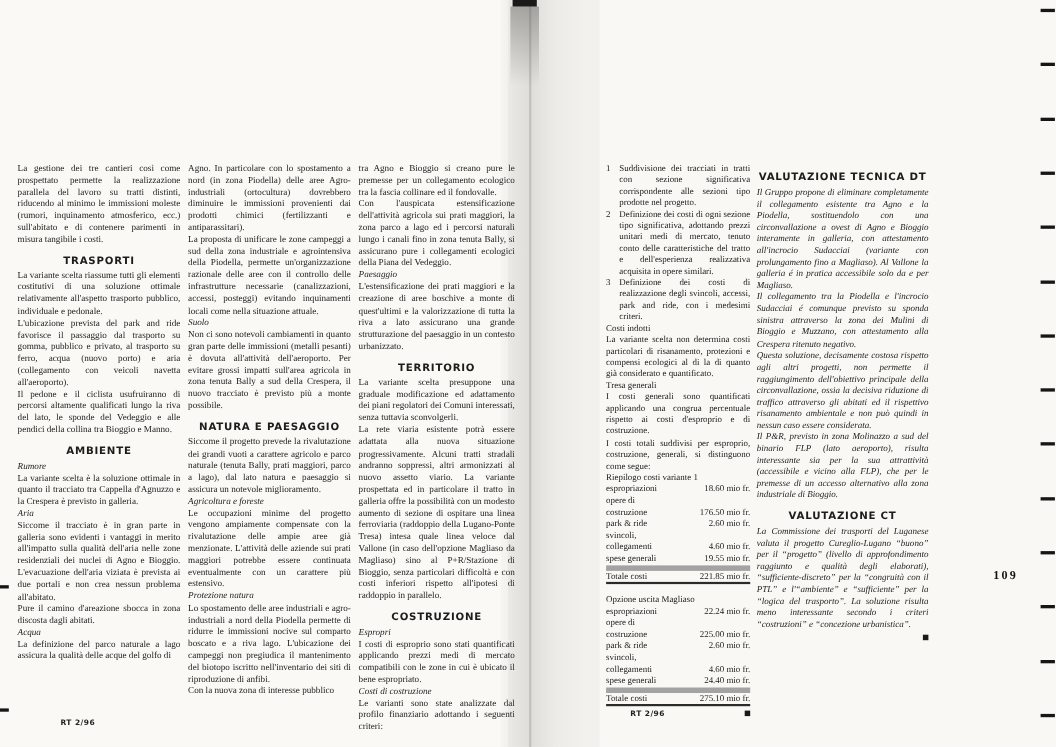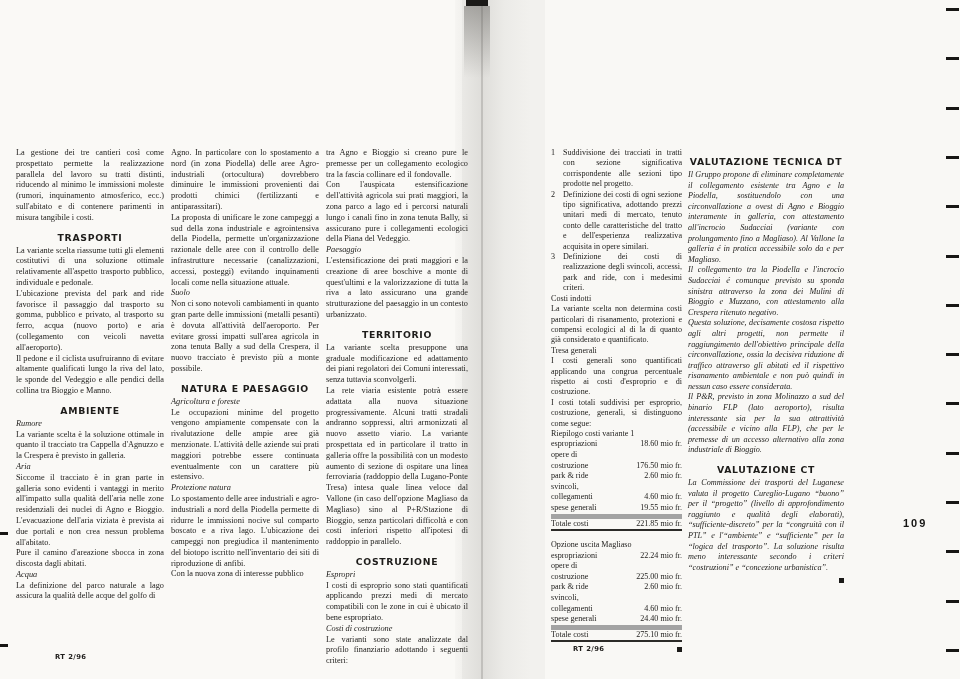--- a/index.html
+++ b/index.html
@@ -36,53 +36,54 @@
   .cost{display:flex;justify-content:space-between;font-size:8.1px;line-height:10.6px;}
   .cost .cv{white-space:nowrap;}
   .cost.total{border-top:5px solid #a3a3a3;border-bottom:2px solid #2c2b28;}
   .gap{height:9px;}
   .endmark{text-align:right;line-height:10px;}
   .endmark .sq{display:inline-block;width:5px;height:5px;background:#1b1a18;}
   .footer{position:absolute;font-family:"DejaVu Sans", sans-serif;font-weight:800;
     font-size:6.8px;letter-spacing:0.4px;color:#201f1d;padding-left:22px;}
   .footer-left{left:33px;top:653px;}
   .footer-right{left:551px;top:645px;}
-  .pagenum{position:absolute;left:903px;top:517px;font-family:Liberation Sans, sans-serif;
+  .pagenum{position:absolute;left:903px;top:517px;font-family:Liberation Serif, serif;
     font-weight:800;font-size:11px;letter-spacing:2px;color:#151412;}
   .regmark{position:absolute;right:1px;width:13px;height:3px;background:#171614;}
   .leftmark{position:absolute;left:0;width:8px;height:3px;background:#171614;}
   .lm1{top:532px;}.lm2{top:644px;}
 </style>
 </head>
 <body>
 
 <div>
 
   <div class="page page-left">
     <div class="col col-l1">
         <p class="p">La gestione dei tre cantieri così come prospettato permette la realizzazione parallela del lavoro su tratti distinti, riducendo al minimo le immissioni moleste (rumori, inquinamento atmosferico, ecc.) sull'abitato e di contenere parimenti in misura tangibile i costi.</p>
         <h3 class="h">TRASPORTI</h3>
         <p class="p">La variante scelta riassume tutti gli elementi costitutivi di una soluzione ottimale relativamente all'aspetto trasporto pubblico, individuale e pedonale.</p>
         <p class="p">L'ubicazione prevista del park and ride favorisce il passaggio dal trasporto su gomma, pubblico e privato, al trasporto su ferro, acqua (nuovo porto) e aria (collegamento con veicoli navetta all'aeroporto).</p>
-        <p class="p">Il pedone e il ciclista usufruiranno di evitare altamente qualificati lungo la riva del lato, le sponde del Vedeggio e alle pendici della collina tra Bioggio e Manno.</p>
+        <p class="p">Il pedone e il ciclista usufruiranno di percorsi altamente qualificati lungo la riva del lato, le sponde del Vedeggio e alle pendici della collina tra Bioggio e Manno.</p>
         <h3 class="h">AMBIENTE</h3>
         <p class="p it">Rumore</p>
         <p class="p">La variante scelta è la soluzione ottimale in quanto il tracciato tra Cappella d'Agnuzzo e la Crespera è previsto in galleria.</p>
         <p class="p it">Aria</p>
         <p class="p">Siccome il tracciato è in gran parte in galleria sono evidenti i vantaggi in merito all'impatto sulla qualità dell'aria nelle zone residenziali dei nuclei di Agno e Bioggio. L'evacuazione dell'aria viziata è prevista ai due portali e non crea nessun problema all'abitato.</p>
         <p class="p">Pure il camino d'areazione sbocca in zona discosta dagli abitati.</p>
         <p class="p it">Acqua</p>
         <p class="p">La definizione del parco naturale a lago assicura la qualità delle acque del golfo di</p>
       </div>
     <div class="col col-l2">
         <p class="p">Agno. In particolare con lo spostamento a nord (in zona Piodella) delle aree Agro-industriali (ortocultura) dovrebbero diminuire le immissioni provenienti dai prodotti chimici (fertilizzanti e antiparassitari).</p>
         <p class="p">La proposta di unificare le zone campeggi a sud della zona industriale e agrointensiva della Piodella, permette un'organizzazione razionale delle aree con il controllo delle infrastrutture necessarie (canalizzazioni, accessi, posteggi) evitando inquinamenti locali come nella situazione attuale.</p>
         <p class="p it">Suolo</p>
         <p class="p">Non ci sono notevoli cambiamenti in quanto gran parte delle immissioni (metalli pesanti) è dovuta all'attività dell'aeroporto. Per evitare grossi impatti sull'area agricola in zona tenuta Bally a sud della Crespera, il nuovo tracciato è previsto più a monte possibile.</p>
         <h3 class="h">NATURA E PAESAGGIO</h3>
+        <p class="p">Siccome il progetto prevede la rivalutazione dei grandi vuoti a carattere agricolo e parco naturale (tenuta Bally, prati maggiori, parco a lago), dal lato natura e paesaggio si assicura un notevole miglioramento.</p>
         <p class="p it">Agricoltura e foreste</p>
         <p class="p">Le occupazioni minime del progetto vengono ampiamente compensate con la rivalutazione delle ampie aree già menzionate. L'attività delle aziende sui prati maggiori potrebbe essere continuata eventualmente con un carattere più estensivo.</p>
         <p class="p it">Protezione natura</p>
         <p class="p">Lo spostamento delle aree industriali e agro-industriali a nord della Piodella permette di ridurre le immissioni nocive sul comparto boscato e a riva lago. L'ubicazione dei campeggi non pregiudica il mantenimento del biotopo iscritto nell'inventario dei siti di riproduzione di anfibi.</p>
         <p class="p">Con la nuova zona di interesse pubblico</p>
       </div>
     <div class="col col-l3">
         <p class="p">tra Agno e Bioggio si creano pure le premesse per un collegamento ecologico tra la fascia collinare ed il fondovalle.</p>
         <p class="p">Con l'auspicata estensificazione dell'attività agricola sui prati maggiori, la zona parco a lago ed i percorsi naturali lungo i canali fino in zona tenuta Bally, si assicurano pure i collegamenti ecologici della Piana del Vedeggio.</p>
         <p class="p it">Paesaggio</p>

